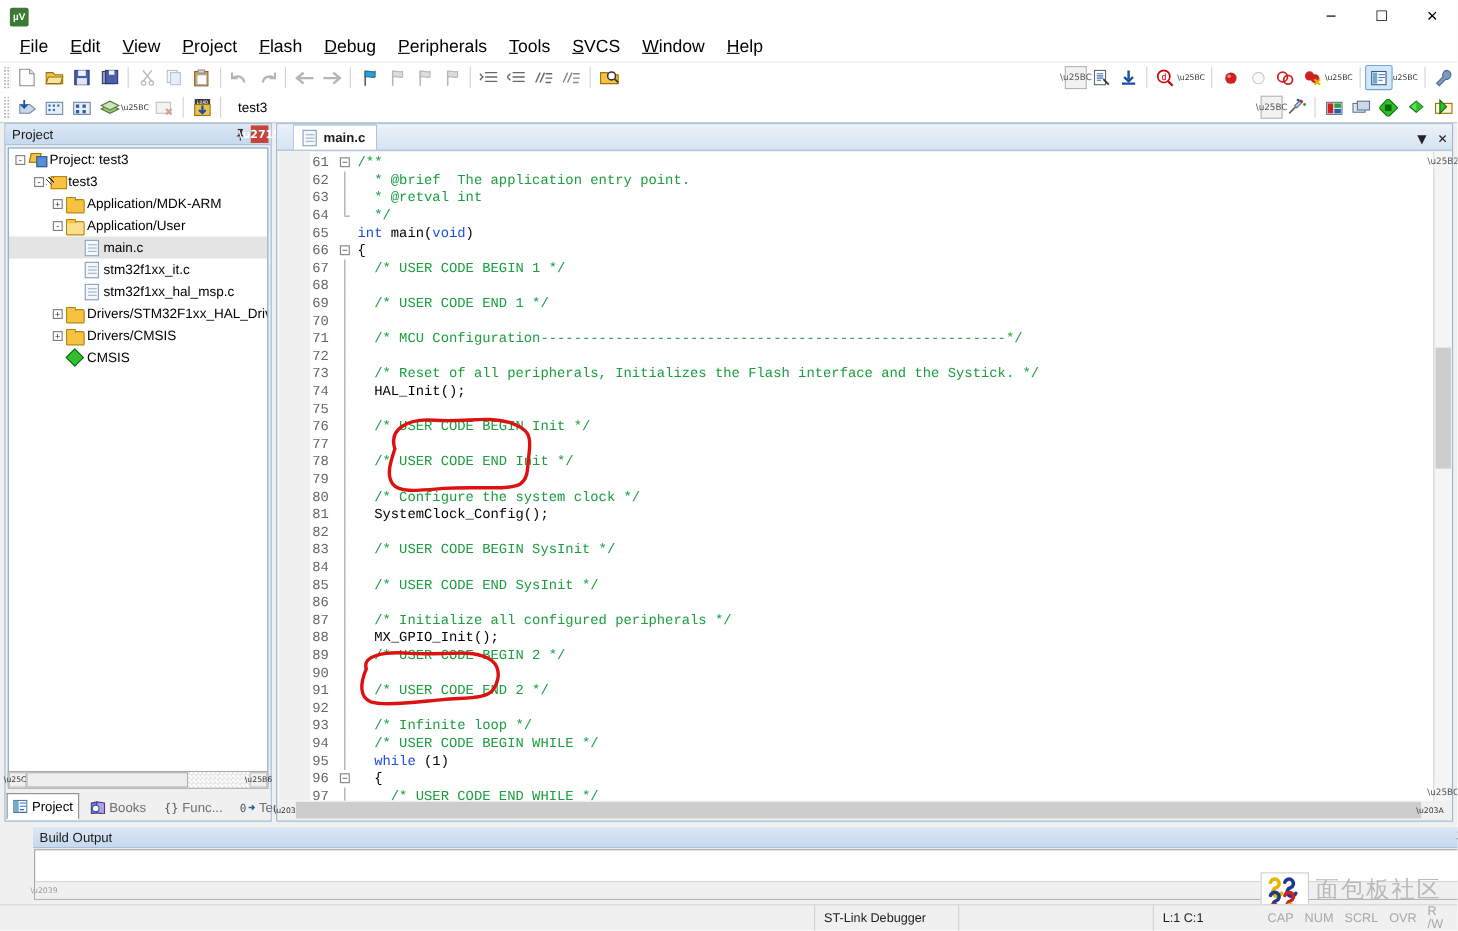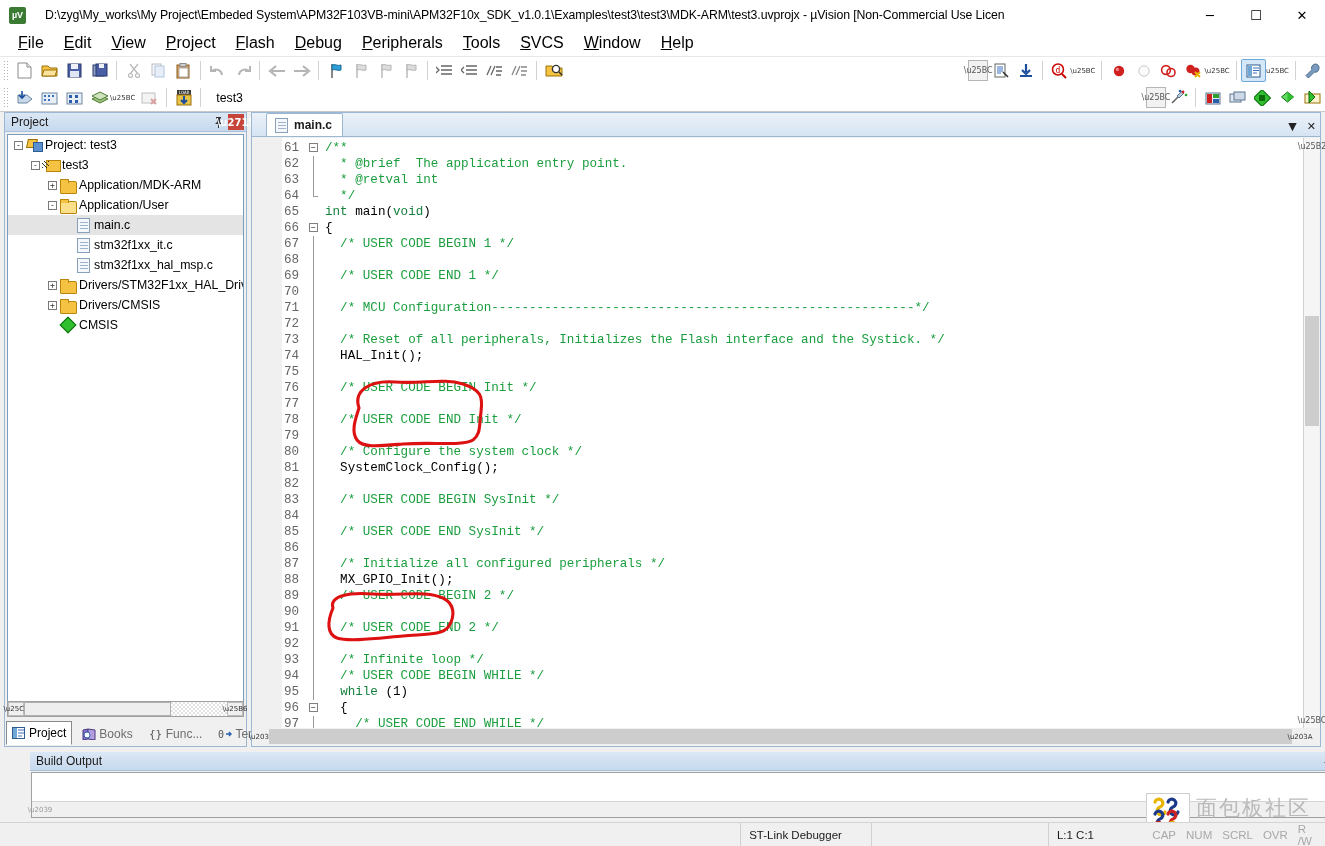--- a/index.html
+++ b/index.html
@@ -236,21 +236,21 @@
   }
   .foldline {
     position: absolute; left: 8px; top: 0; width: 1px; height: 16px; background: #9a9a9a;
   }
   .foldline.end { height: 8px; }
   .foldline.end::after {
     content:''; position:absolute; left:0; top:8px; width:5px; height:1px; background:#9a9a9a;
   }
   .ctext { color: #000; }
   .cmt { color: #1a9e3e; }
-  .kw { color: #15803d; font-weight: normal; }
+  .kw { color: #1d4ed8; font-weight: normal; }
 
   .vscroll {
     position: absolute; right: 1px; top: 25px; width: 16px; height: 590px;
     background: #f5f5f5; border-left: 1px solid #d0d0d0;
   }
   .vs-arrow {
     position: absolute; left: 0; width: 16px; height: 16px; background: #f5f5f5;
     display: flex; align-items: center; justify-content: center;
     font-size: 8px; color: #555; font-family: "DejaVu Sans", sans-serif;
   }
@@ -318,21 +318,20 @@
 </style>
 </head>
 <body>
 
 <div id="app">
 
   <div class="titlebar">
     <div class="app-icon">
       <span>µV</span>
     </div>
-    <div class="title-text">D:\zyg\My_works\My Project\Embeded System\APM32F103VB-mini\APM32F10x_SDK_v1.0.1\Examples\test3\test3\MDK-ARM\test3.uvprojx - µVision  [Non-Commercial Use Licen</div>
     <div class="winbtns">
       <div class="winbtn">─</div>
       <div class="winbtn">☐</div>
       <div class="winbtn close">✕</div>
     </div>
   </div>
 
   <div class="menubar" id="menubar">
       <div class="menu-item"><u>F</u>ile</div>
       <div class="menu-item"><u>E</u>dit</div>

